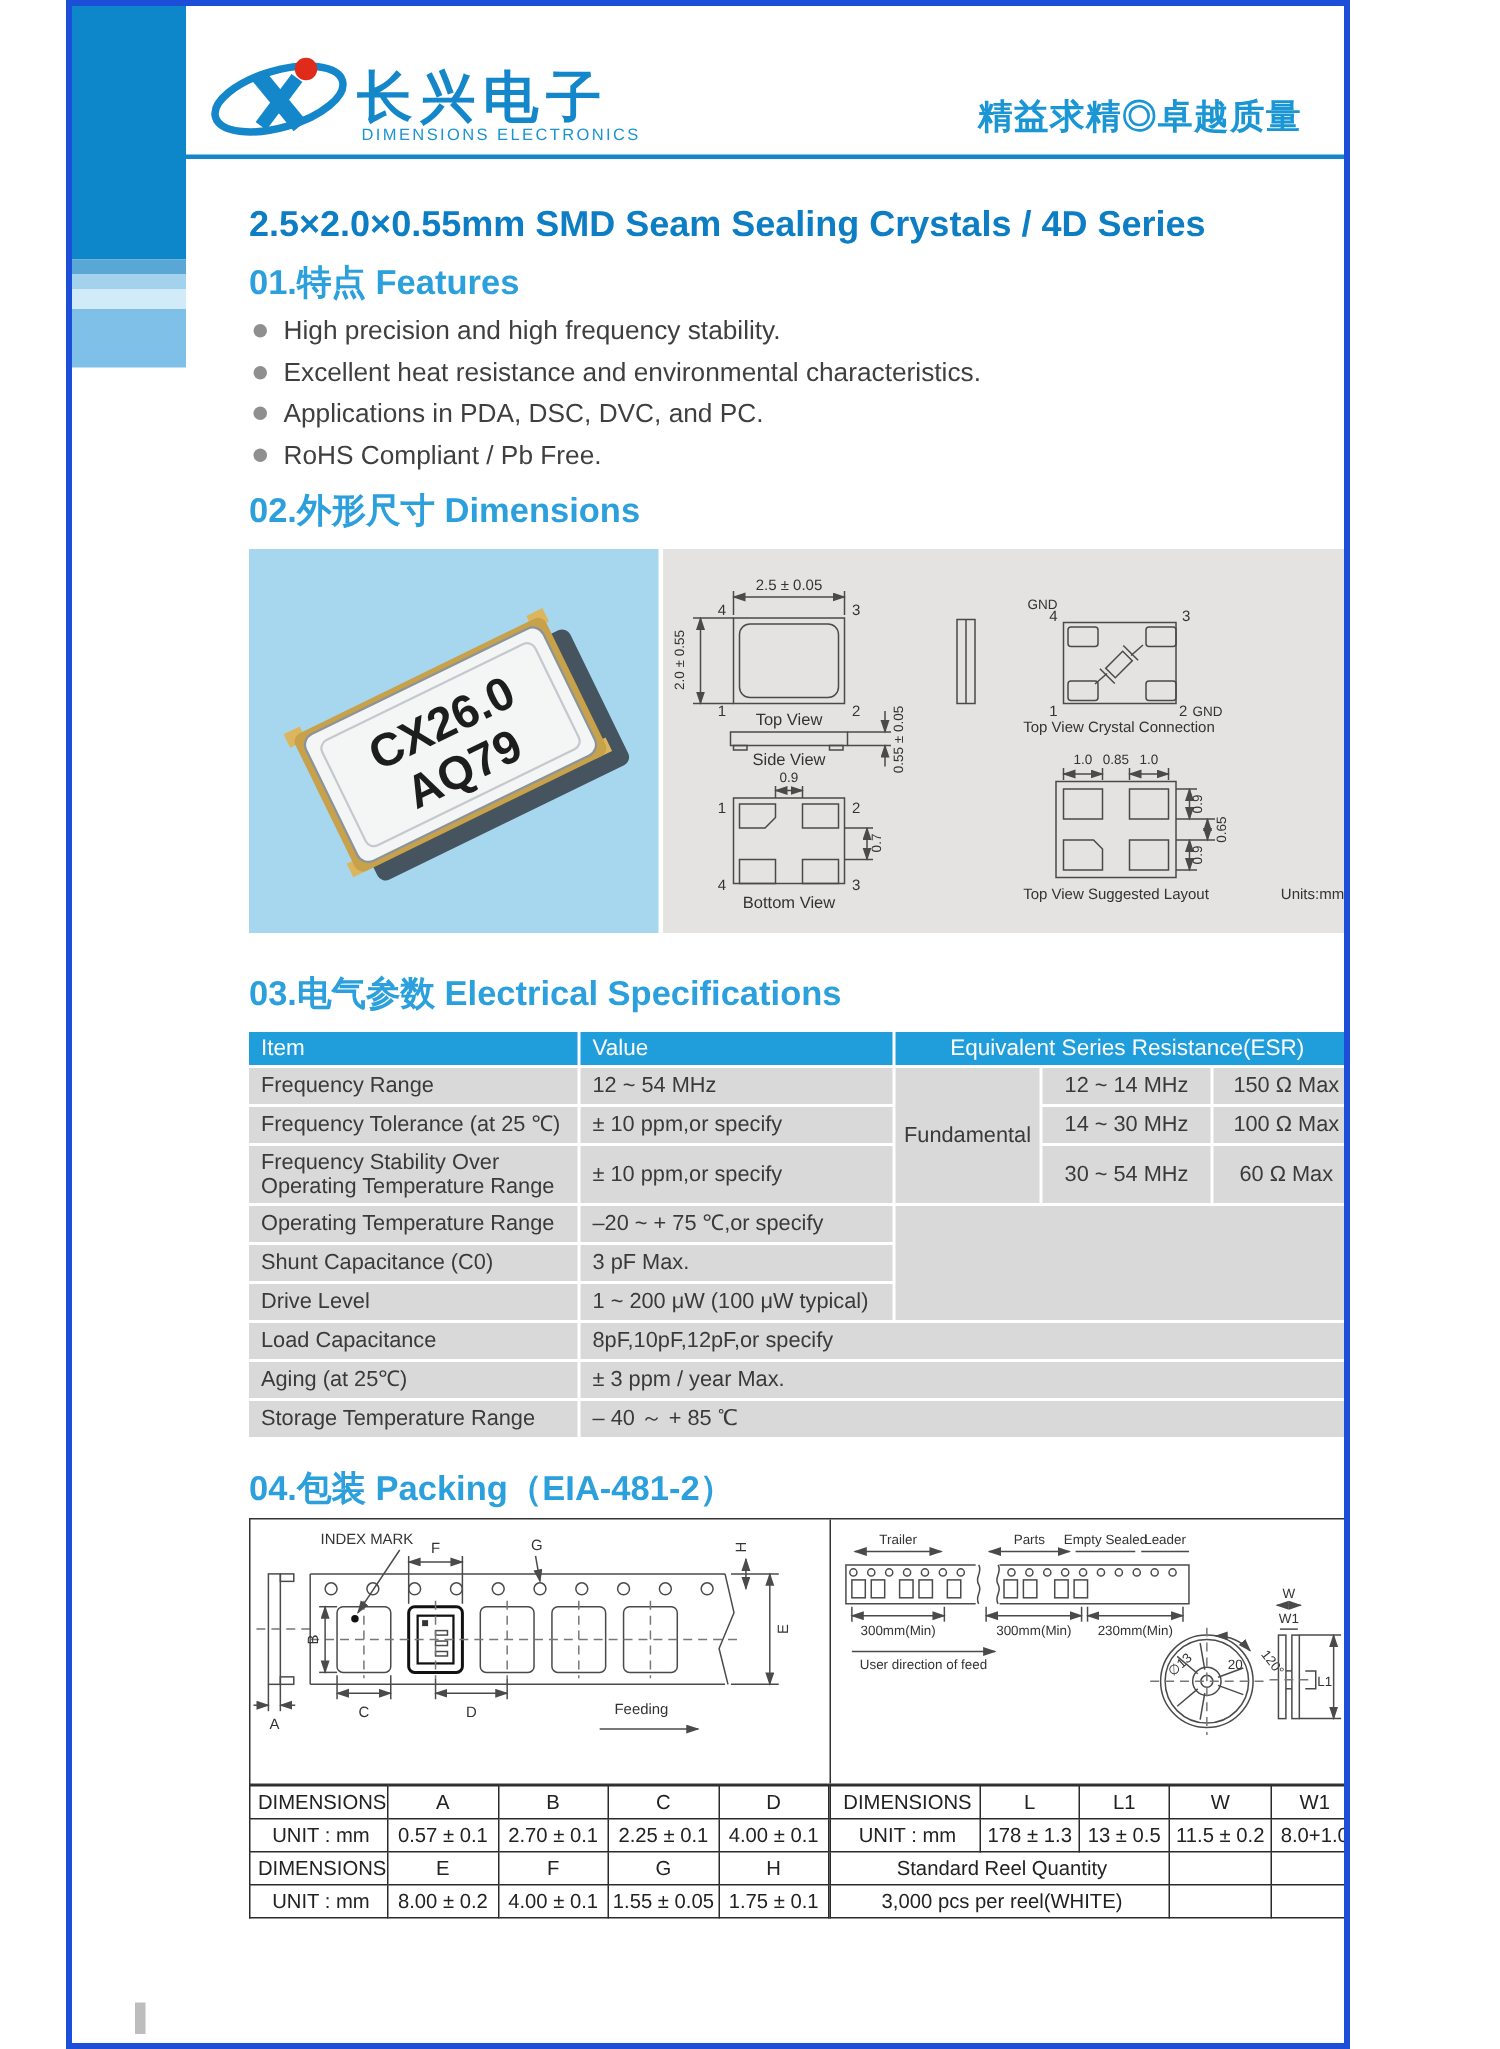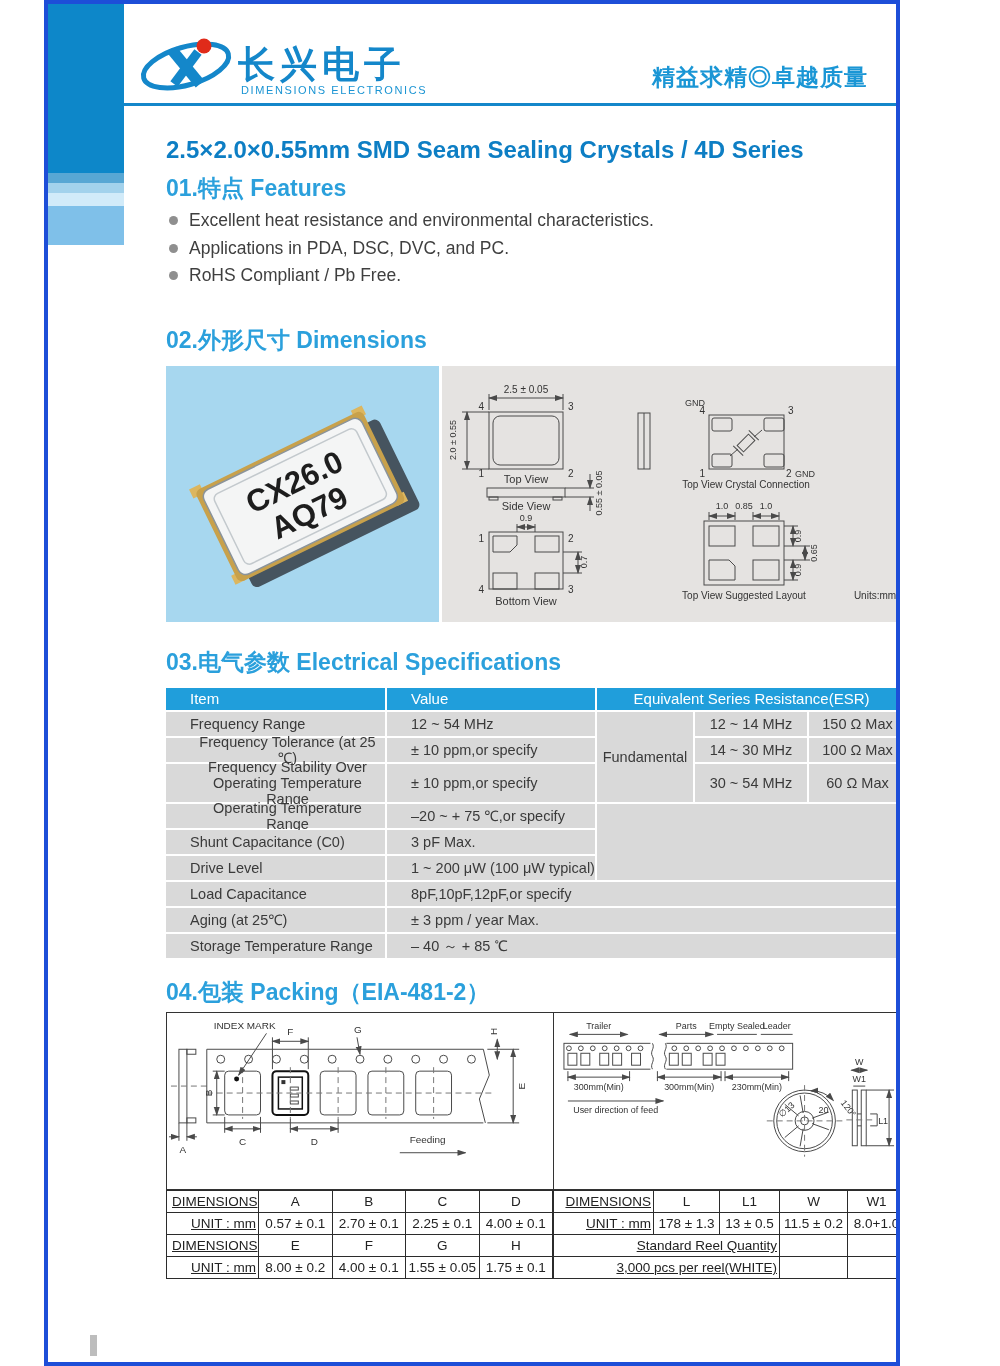--- a/index.html
+++ b/index.html
@@ -24,30 +24,30 @@
   svg text{font-family:"Liberation Sans",sans-serif;fill:#333;font-size:10px;}
   svg .cap{font-size:11px;}
   svg .sm{font-size:9px;}
   svg line,svg rect.o,svg path.o,svg polyline.o,svg circle.o{stroke:#4a4a4a;stroke-width:1;fill:none;}
   svg .dash{stroke-dasharray:6,4;stroke:#777;}
   
   .spec{position:absolute;left:118px;top:684px;width:740px;display:grid;
         grid-template-columns:219px 208px 96px 112px 97px;
         grid-template-rows:22px 24px 24px 38px 24px 24px 24px 24px 24px 24px;
         gap:2px;background:#fff;font-size:14.5px;color:#3a3a3a;}
-  .c{background:#d9d9d9;display:flex;align-items:center;padding-left:24px;line-height:1.12;text-align:center;}
+  .c{background:#d9d9d9;display:flex;align-items:center;padding-left:8px;line-height:1.12;}
   .h{background:#209edb;color:#fff;font-size:15px;}
   .ctr{justify-content:center;padding-left:0;text-align:center;}
   
   .pack{position:absolute;left:118px;top:1008px;width:740px;height:178px;border:1.5px solid #333;box-sizing:border-box;display:flex;}
   .pack-l{width:387px;height:100%;border-right:1.2px solid #333;box-sizing:border-box;}
   .pack-r{flex:1;height:100%;}
   table.dim{border-collapse:collapse;table-layout:fixed;font-size:13.5px;color:#222;}
   table.dim td{border:1.4px solid #2b2b2b;height:21px;text-align:center;padding:0 2px;overflow:hidden;white-space:nowrap;}
-  table.dim td.l{text-align:right;padding-left:5px;text-decoration:underline;}
+  table.dim td.l{text-align:center;padding-left:5px;}
   .tables{position:absolute;left:118px;top:1186px;display:flex;}
   .artifact{position:absolute;left:42px;top:1331px;width:7px;height:21px;background:#bdbdbd;}
 </style>
 </head>
 <body>
 
 <div class="pg">
 
   <div class="sb" style="top:0;height:169px;background:#0d87c9;"></div>
   <div class="sb" style="top:169px;height:10px;background:#58a7d4;"></div>
@@ -64,20 +64,24 @@
     </g>
   </svg>
   <div class="logo-cn">长兴电子</div>
   <div class="logo-en">DIMENSIONS ELECTRONICS</div>
   <div class="slogan">精益求精◎卓越质量</div>
   <div class="hrule"></div>
 
   <div class="title">2.5×2.0×0.55mm SMD Seam Sealing Crystals / 4D Series</div>
   <div class="sec" style="top:169px;">01.特点 Features</div>
   <div class="feat">
+    <div class="fi">
+        <span class="dot"></span>
+        <span>High precision and high frequency stability.</span>
+      </div>
     <div class="fi">
         <span class="dot"></span>
         <span>Excellent heat resistance and environmental characteristics.</span>
       </div>
     <div class="fi">
         <span class="dot"></span>
         <span>Applications in PDA, DSC, DVC, and PC.</span>
       </div>
     <div class="fi">
         <span class="dot"></span>

